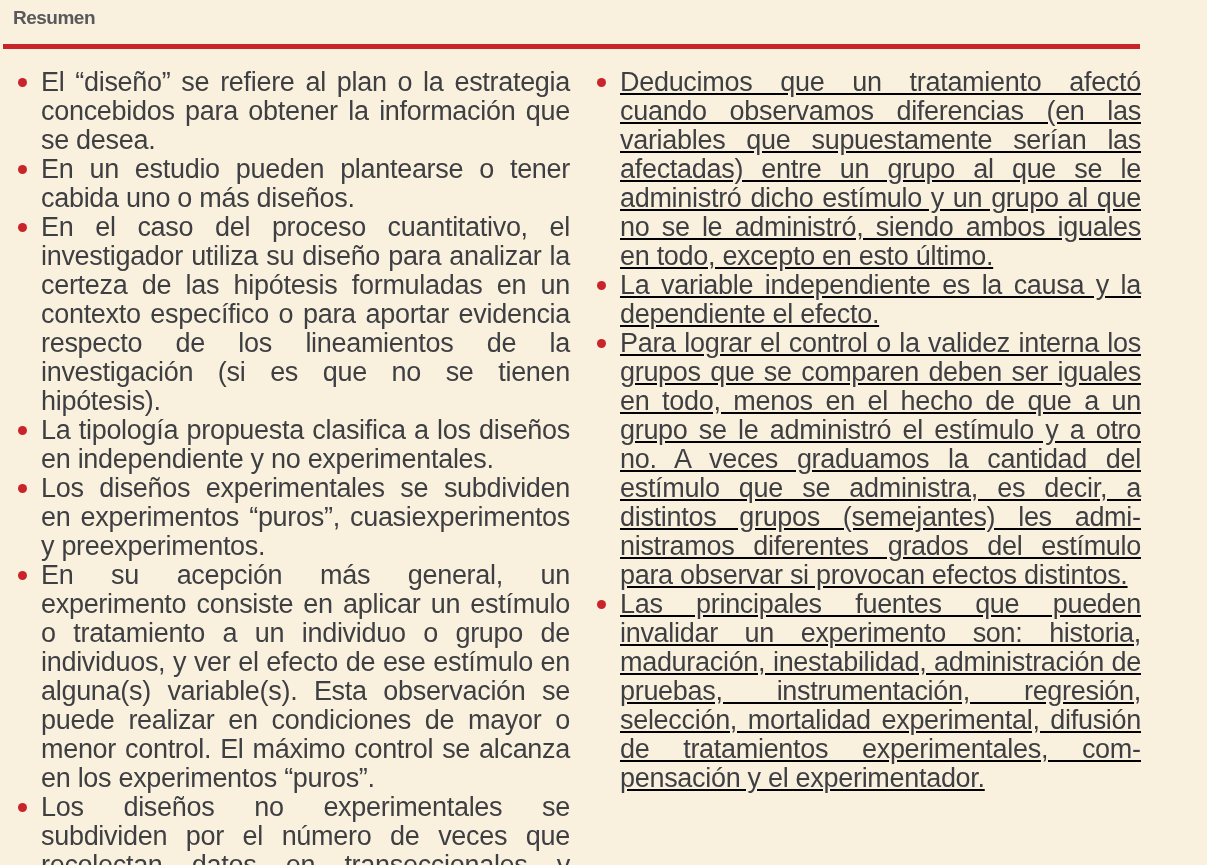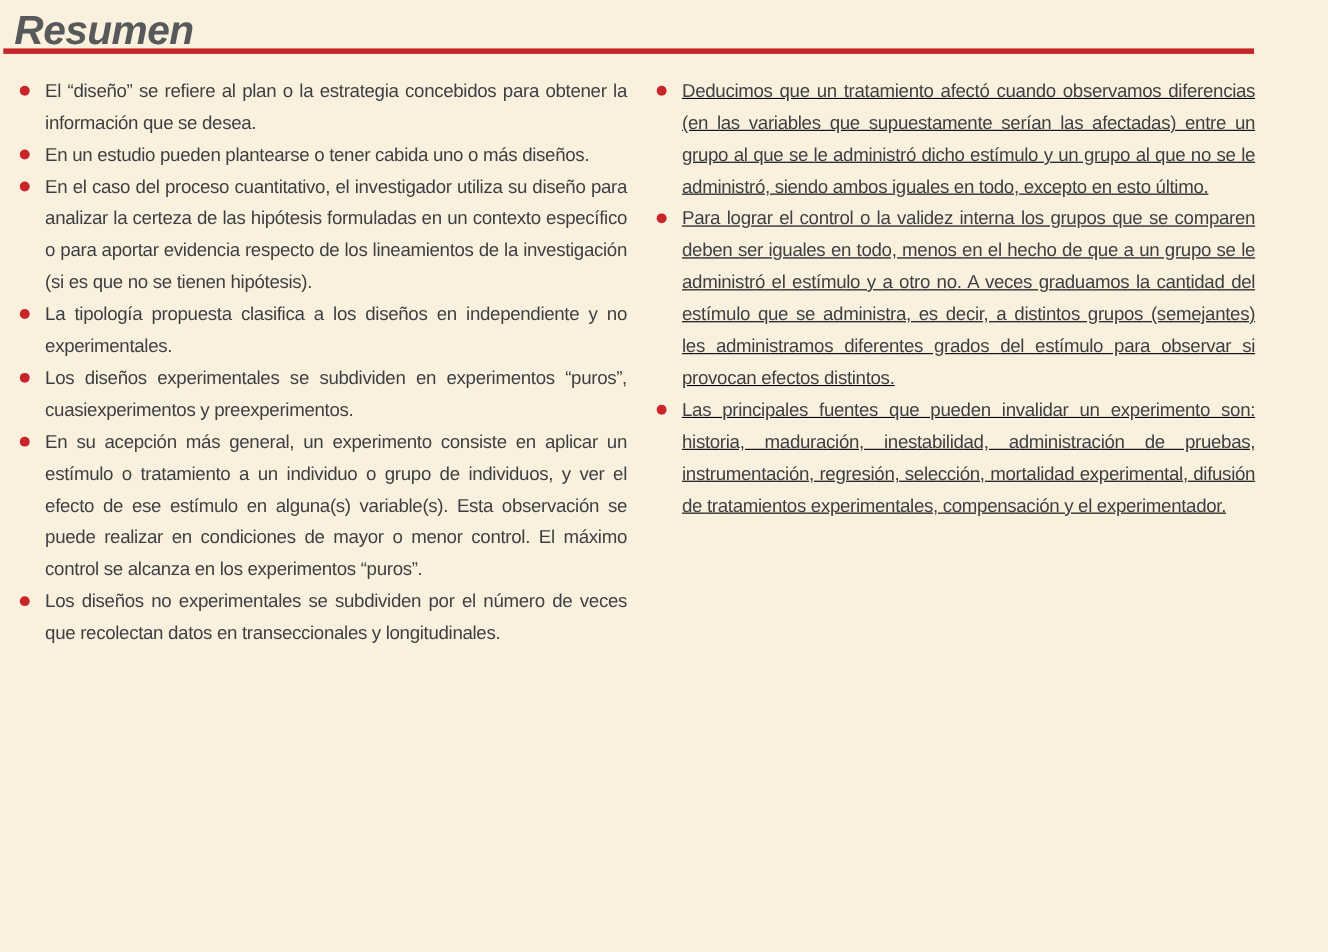--- a/index.html
+++ b/index.html
@@ -16,26 +16,25 @@
   .page {
     position: relative;
     width: 1207px;
     height: 865px;
   }
   .page-title {
     margin: 0;
     position: absolute;
     left: 13px;
     top: 7px;
-    font-size: 37px;
+    font-size: 19px;
     font-weight: bold;
     letter-spacing: -0.5px;
     color: var(--title, #58595b);
     font-stretch: condensed;
-    font-style: italic;
   }
   .title-rule {
     position: absolute;
     left: 3px;
     top: 44px;
     width: 1137px;
     height: 5px;
     background: var(--accent, #c9242a);
   }
   .columns {
@@ -51,21 +50,21 @@
     width: 552px;
   }
   .col.right {
     margin-left: 27px;
     width: 544px;
     text-decoration: underline;
   }
   .item {
     position: relative;
     padding-left: 23px;
-    font-size: 17px;
+    font-size: 27px;
     line-height: 29px;
     letter-spacing: -0.3px;
     color: var(--text, #3e3f42);
     text-align: justify;
     hyphens: manual;
     -webkit-hyphens: manual;
   }
   .dot {
     position: absolute;
     left: 0;
@@ -115,20 +114,24 @@
       </li>
     </ul>
 
     <ul class="col right">
       <li class="item">
         <span class="dot"></span>
         <span class="txt">Deducimos que un tratamiento afectó cuando observamos diferencias (en las variables que supuestamente serían las afectadas) entre un grupo al que se le administró dicho estímulo y un grupo al que no se le administró, siendo ambos iguales en todo, excepto en esto último.</span>
       </li>
       <li class="item">
         <span class="dot"></span>
+        <span class="txt">La variable independiente es la causa y la depen­diente el efecto.</span>
+      </li>
+      <li class="item">
+        <span class="dot"></span>
         <span class="txt">Para lograr el control o la validez interna los gru­pos que se comparen deben ser iguales en todo, menos en el hecho de que a un grupo se le admi­nistró el estímulo y a otro no. A veces graduamos la cantidad del estímulo que se administra, es decir, a distintos grupos (semejantes) les admi­nistramos diferentes grados del estímulo para observar si provocan efectos distintos.</span>
       </li>
       <li class="item">
         <span class="dot"></span>
         <span class="txt">Las principales fuentes que pueden invalidar un experimento son: historia, maduración, inestabili­dad, administración de pruebas, instrumentación, regresión, selección, mortalidad experimental, difusión de tratamientos experimentales, com­pensación y el experimentador.</span>
       </li>
     </ul>
   </div>
 </div>
 

